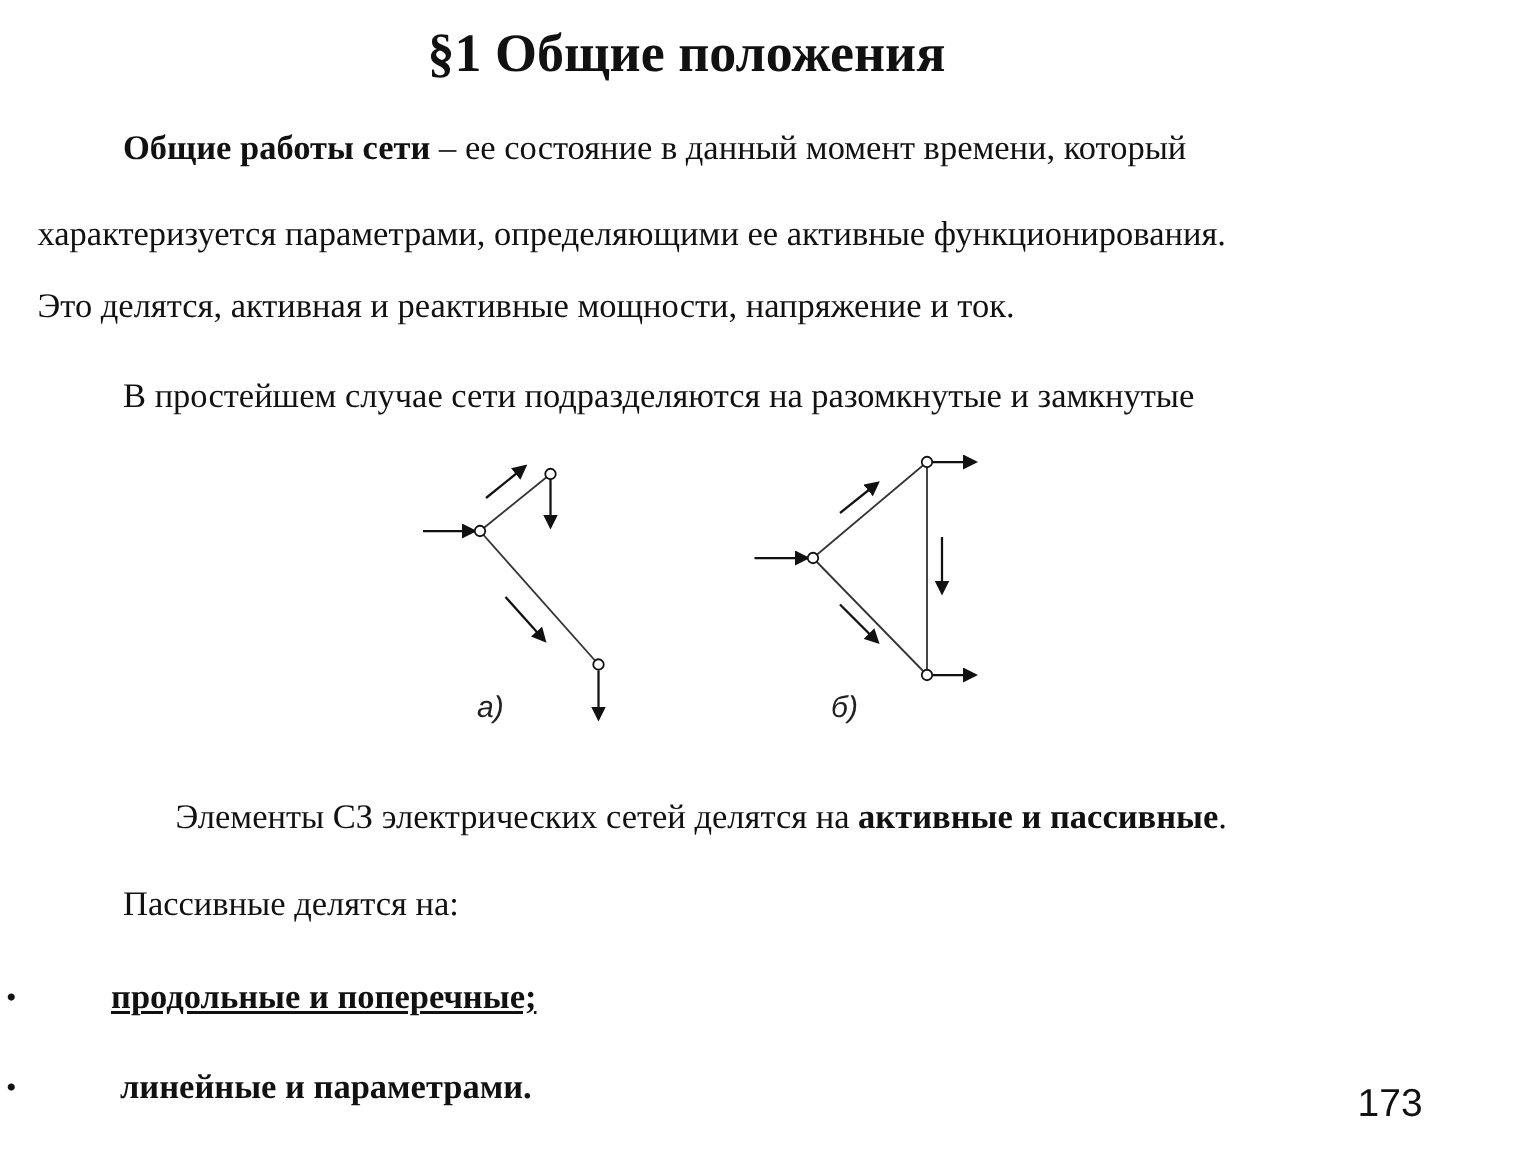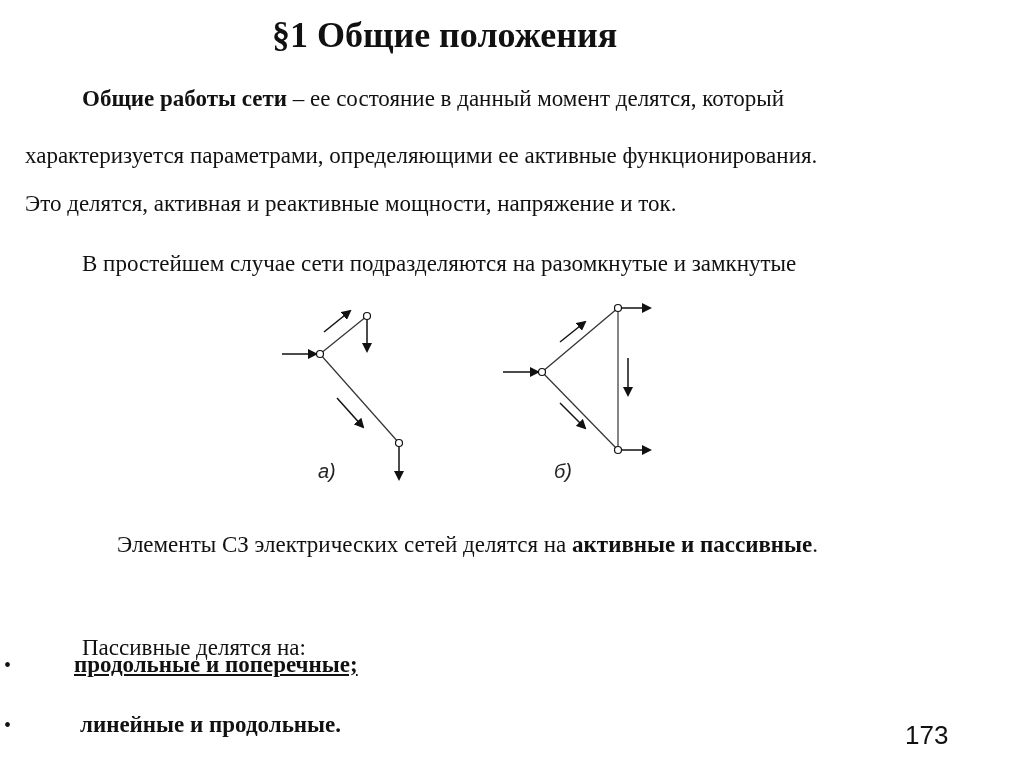--- a/index.html
+++ b/index.html
@@ -1,31 +1,31 @@
 <!DOCTYPE html>
 <html><head>
 <meta charset="utf-8">
 <style>
   html, body { margin:0; padding:0; background:#fff; }
   body { width:1024px; height:767px; position:relative; overflow:hidden;
          font-family:"Liberation Serif", serif; color:#111; }
   .abs { position:absolute; white-space:nowrap; }
-  .title { left:272px; top:14px; font-size:36px; font-weight:bold; }
+  .title { left:285px; top:14px; font-size:36px; font-weight:bold; }
   .p { font-size:23px; }
   .b { font-weight:bold; }
   .pagenum { font-family:"Liberation Sans", sans-serif; font-size:26px; left:905px; top:720px; }
   .bullet { font-size:20px; left:4px; }
   svg text { font-family:"Liberation Sans", sans-serif; font-style:italic; }
 </style>
 </head>
 <body>
 
 <div class="abs title">§1  Общие положения</div>
 
-<div class="abs p" style="left:82px;top:86px;"><span class="b">Общие работы сети</span><span> – ее состояние в данный момент делятся, который</span></div>
+<div class="abs p" style="left:82px;top:86px;"><span class="b">Общие работы сети</span><span> – ее состояние в данный момент времени, который</span></div>
 <div class="abs p" style="left:25px;top:143px;">характеризуется параметрами, определяющими ее активные функционирования.</div>
 <div class="abs p" style="left:25px;top:191px;">Это делятся, активная и реактивные мощности, напряжение и ток.</div>
 
 <div class="abs p" style="left:82px;top:251px;">В простейшем случае сети подразделяются на разомкнутые и замкнутые</div>
 
 <svg class="abs" style="left:270px;top:295px;" width="400" height="200">
   <defs>
     <marker id="ah" markerWidth="10" markerHeight="10" refX="8" refY="5" orient="auto" markerUnits="userSpaceOnUse">
       <path d="M0,0 L10,5 L0,10 z" fill="#111"></path>
     </marker>
@@ -57,21 +57,21 @@
     <line x1="352" y1="155" x2="380" y2="155" stroke="#111" stroke-width="1.5" marker-end="url(#ah)"></line>
     <line x1="358" y1="63" x2="358" y2="100" stroke="#111" stroke-width="1.5" marker-end="url(#ah)"></line>
     <line x1="290" y1="47" x2="315" y2="27" stroke="#111" stroke-width="1.5" marker-end="url(#ah)"></line>
     <line x1="290" y1="108" x2="315" y2="133" stroke="#111" stroke-width="1.5" marker-end="url(#ah)"></line>
     <text x="284" y="183" font-size="20" fill="#222">б)</text>
   </g>
 </svg>
 
 <div class="abs p" style="left:85px;top:532px;margin-left:32px;"><span>Элементы СЗ электрических сетей делятся на </span><span class="b">активные и пассивные</span><span>.</span></div>
 
-<div class="abs p" style="left:82px;top:590px;margin-top:45px;">Пассивные делятся на:</div>
+<div class="abs p" style="left:82px;top:590px;">Пассивные делятся на:</div>
 
 <div class="abs bullet" style="top:654px;">•</div>
 <div class="abs p b" style="left:74px;top:652px;text-decoration:underline;">продольные и поперечные;</div>
 
 <div class="abs bullet" style="top:714px;">•</div>
-<div class="abs p b" style="left:80px;top:712px;">линейные и продольные.</div>
+<div class="abs p b" style="left:80px;top:712px;">линейные и параметрами.</div>
 
 <div class="abs pagenum">173</div>
 
 </body></html>

